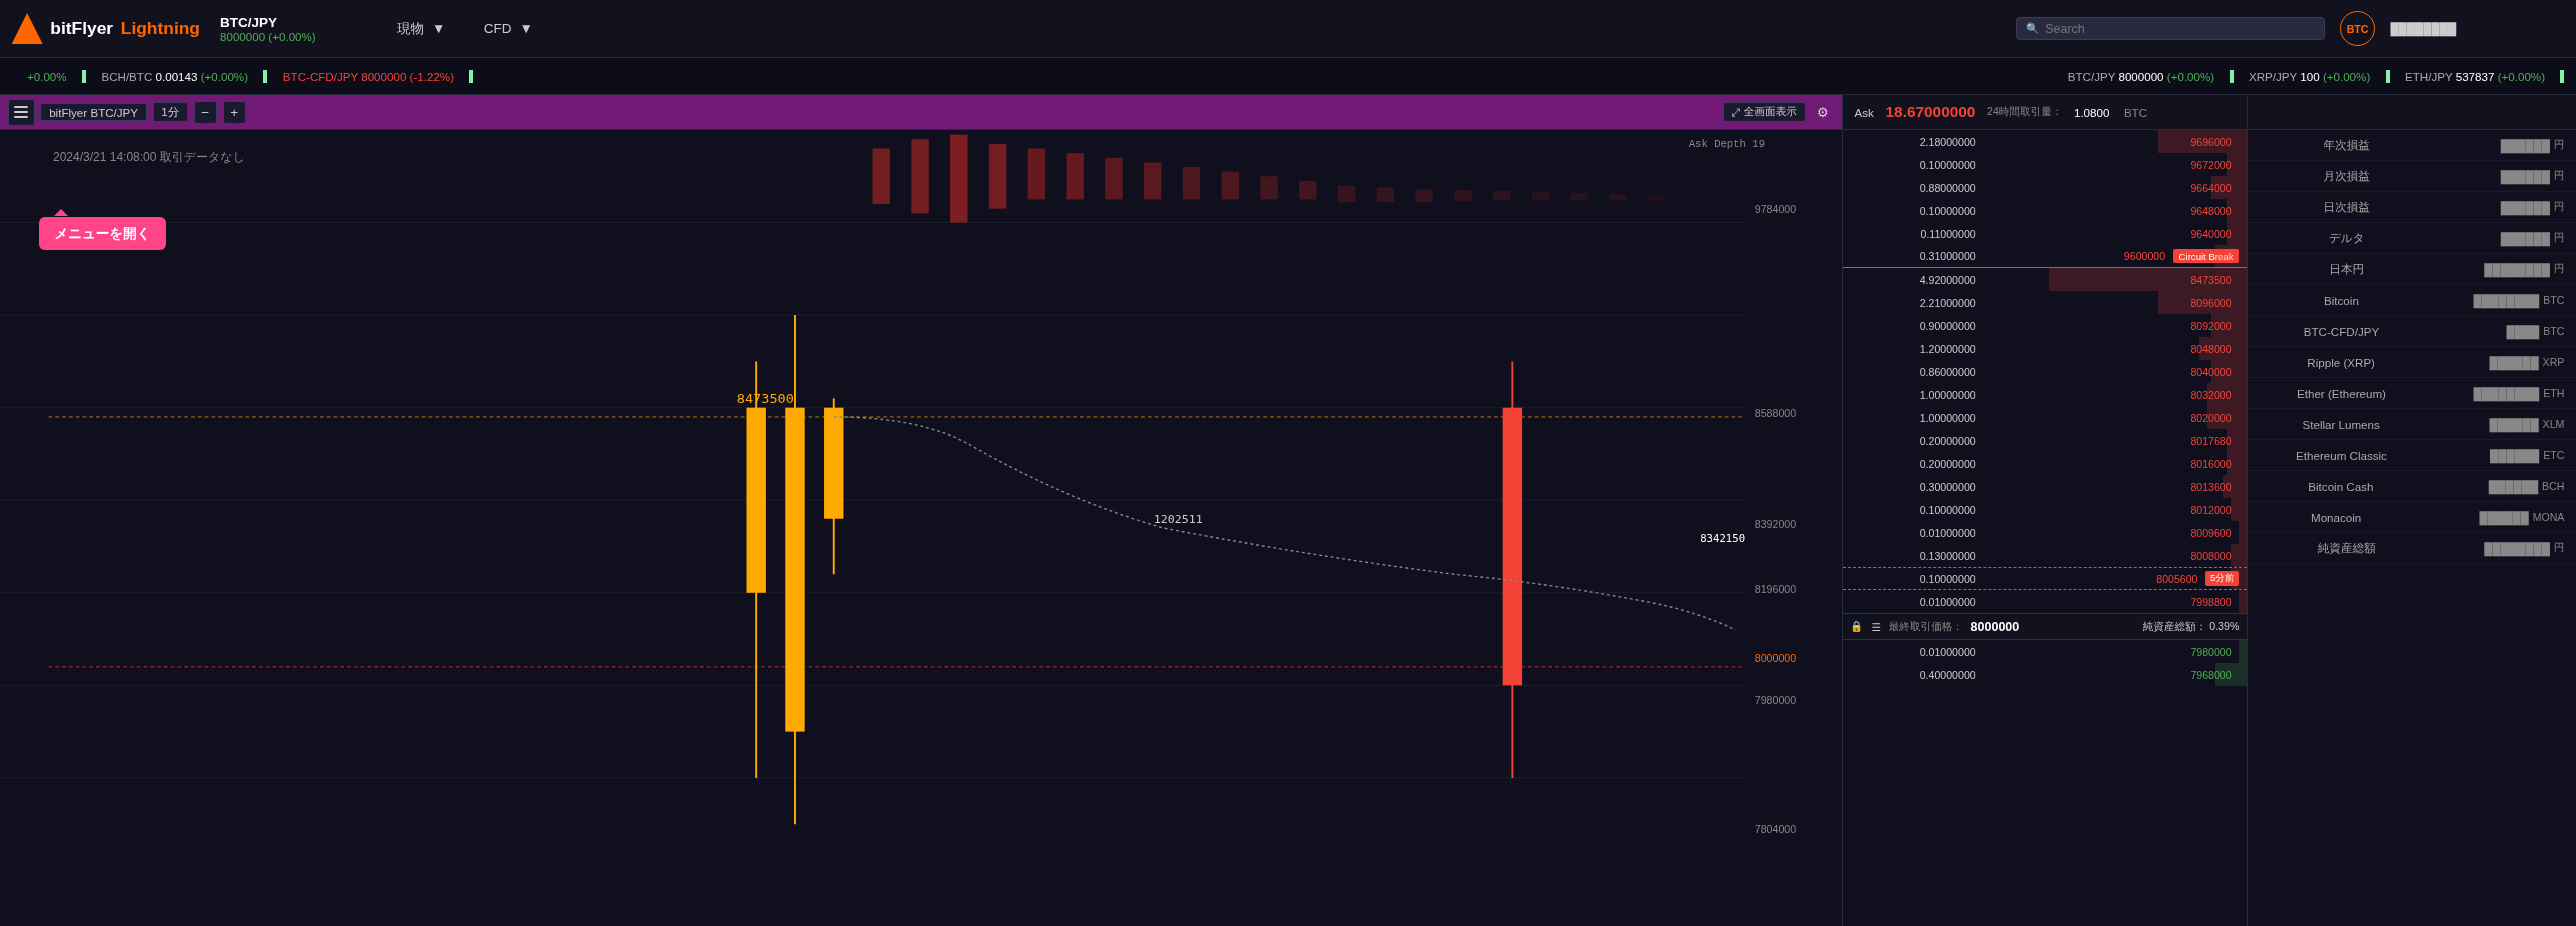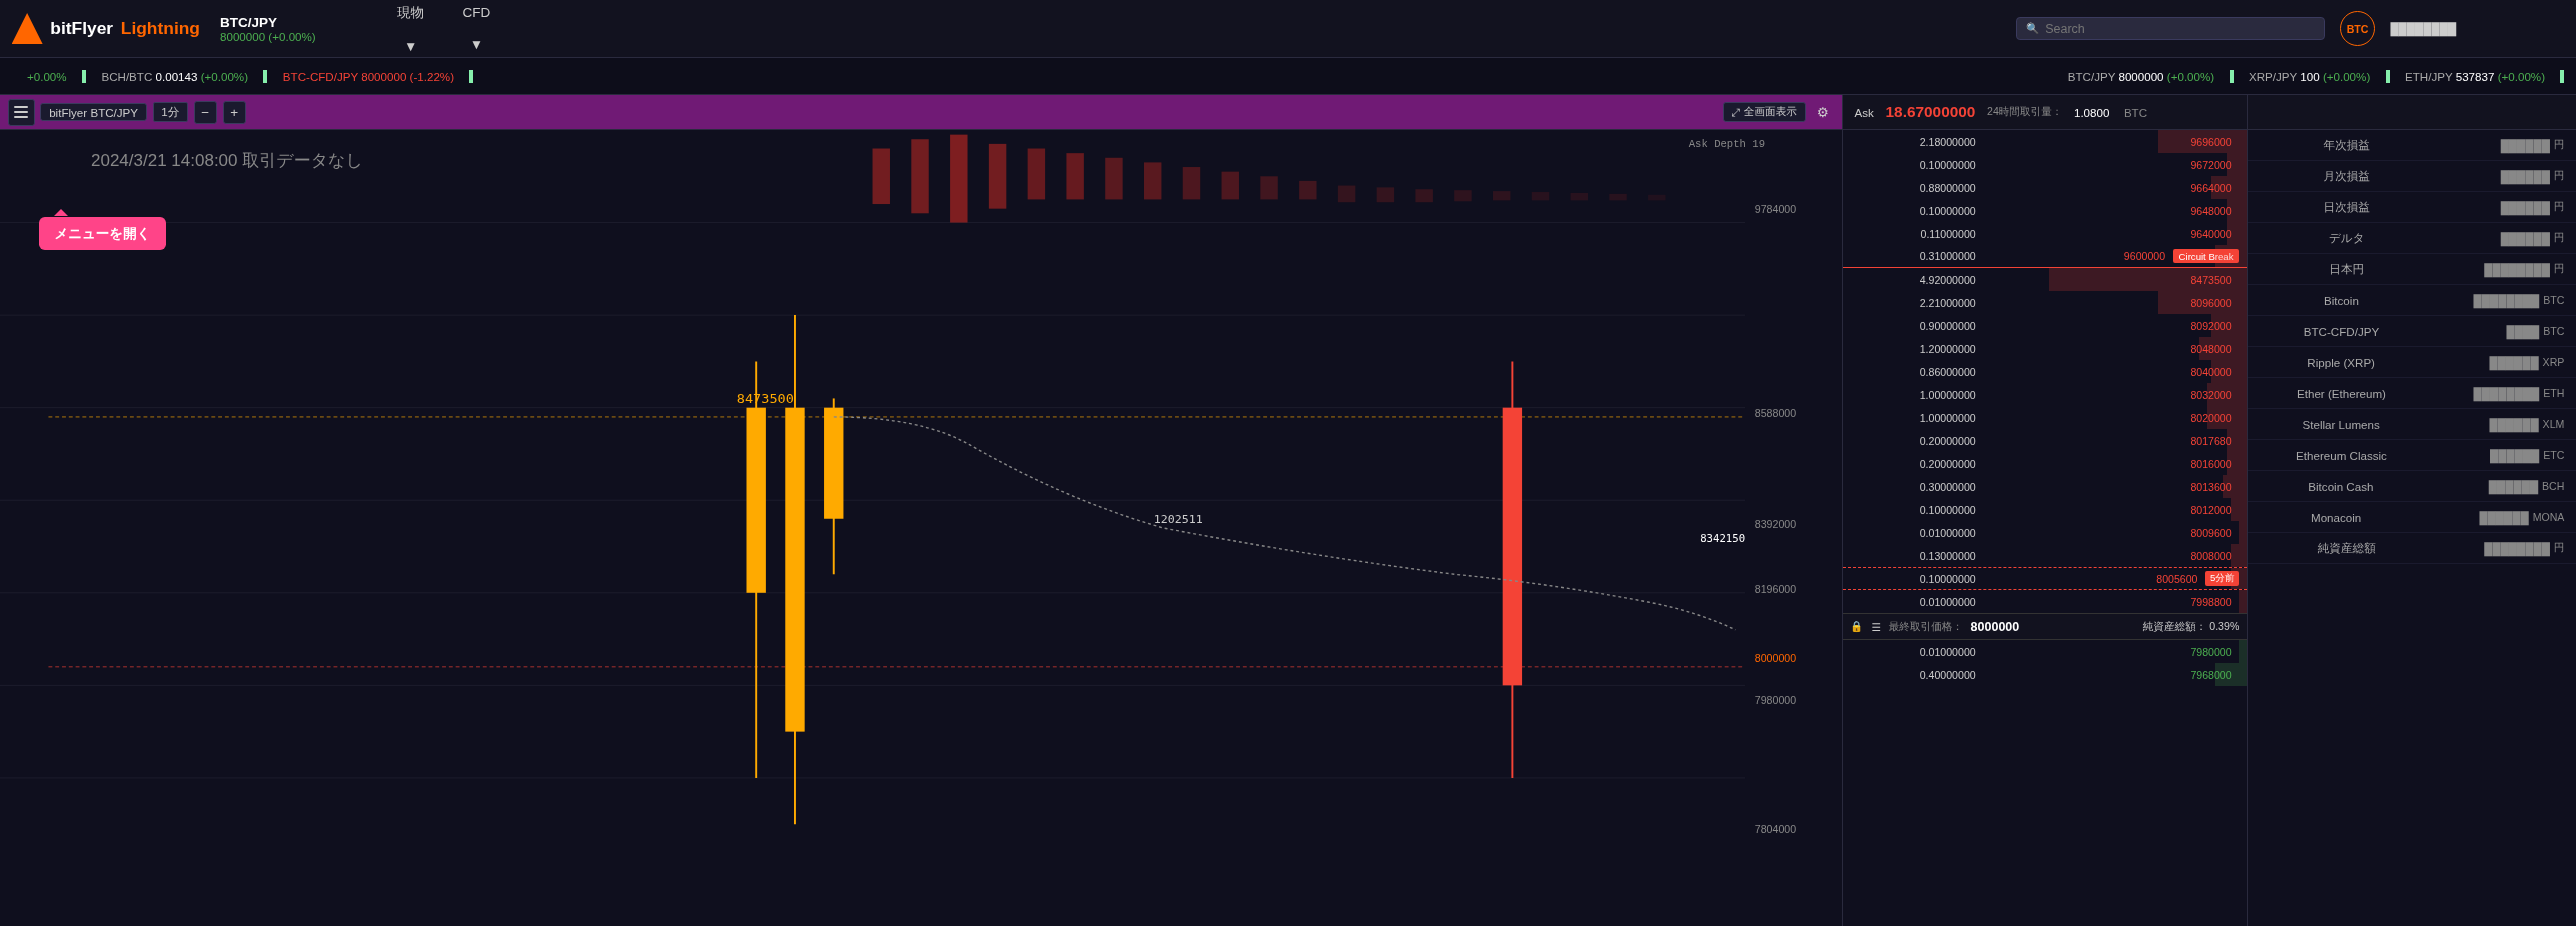--- a/index.html
+++ b/index.html
@@ -39,24 +39,23 @@
     .pair-info { min-width: 154px; }
     .pair-name { color: #fff; font-size: 13.5px; font-weight: bold; }
     .pair-price { color: #4CAF50; font-size: 11.6px; }
     .nav-menus { display: flex; gap: 23px; align-items: center; }
     .nav-menu-item {
       color: #ccc;
       font-size: 13.5px;
       cursor: pointer;
       display: flex;
       align-items: center;
-      gap: 17px;
+      gap: 8px;
       padding: 3.9px 7.7px;
       border-radius: 2.9px;
-      flex-direction: column;
     }
     .search-box {
       margin-left: auto;
       display: flex;
       align-items: center;
       background: #2a2a3e;
       border: 1px solid #3a3a5e;
       border-radius: 3.9px;
       padding: 3.9px 9.6px;
       gap: 5.8px;
@@ -207,22 +206,21 @@
     .chart-area {
       flex: 1;
       position: relative;
       overflow: hidden;
     }
     .chart-info-text {
       position: absolute;
       top: 19.3px;
       left: 53px;
       color: #888;
-      font-size: 17px;
-      margin-left: 38px;
+      font-size: 12px;
     }
 
     
     .chart-svg-container {
       position: absolute;
       top: 0; left: 0;
       width: 100%; height: 100%;
     }
 
     

